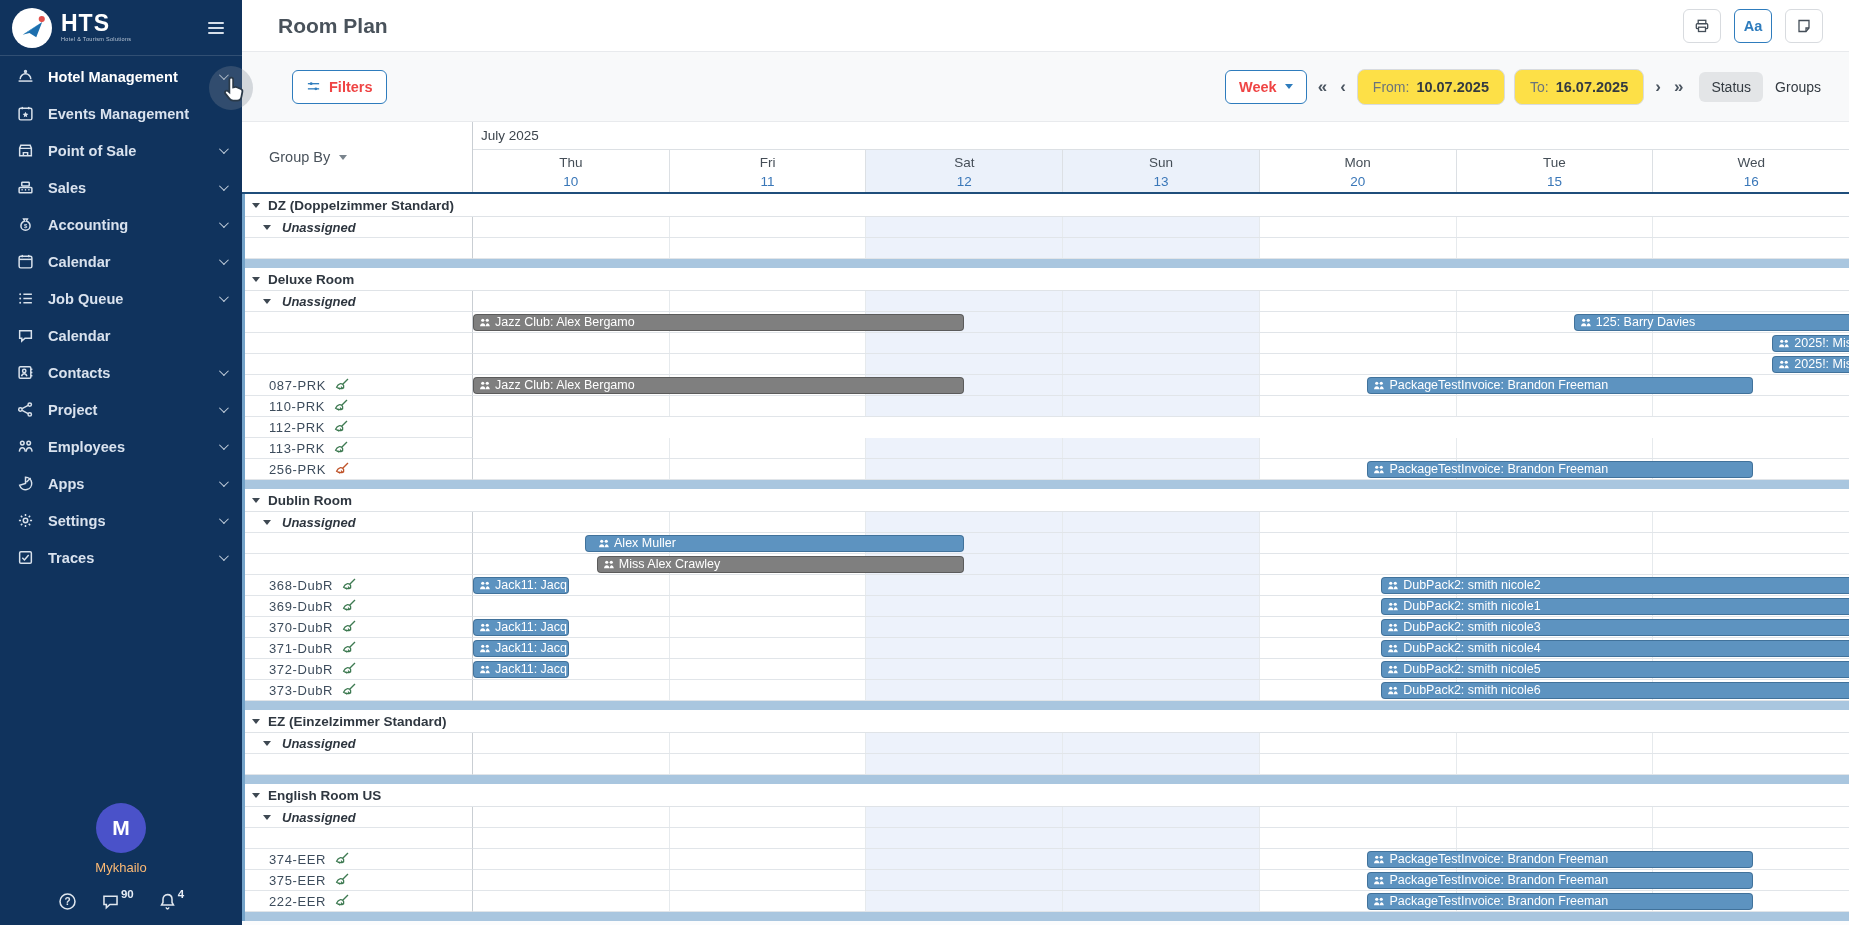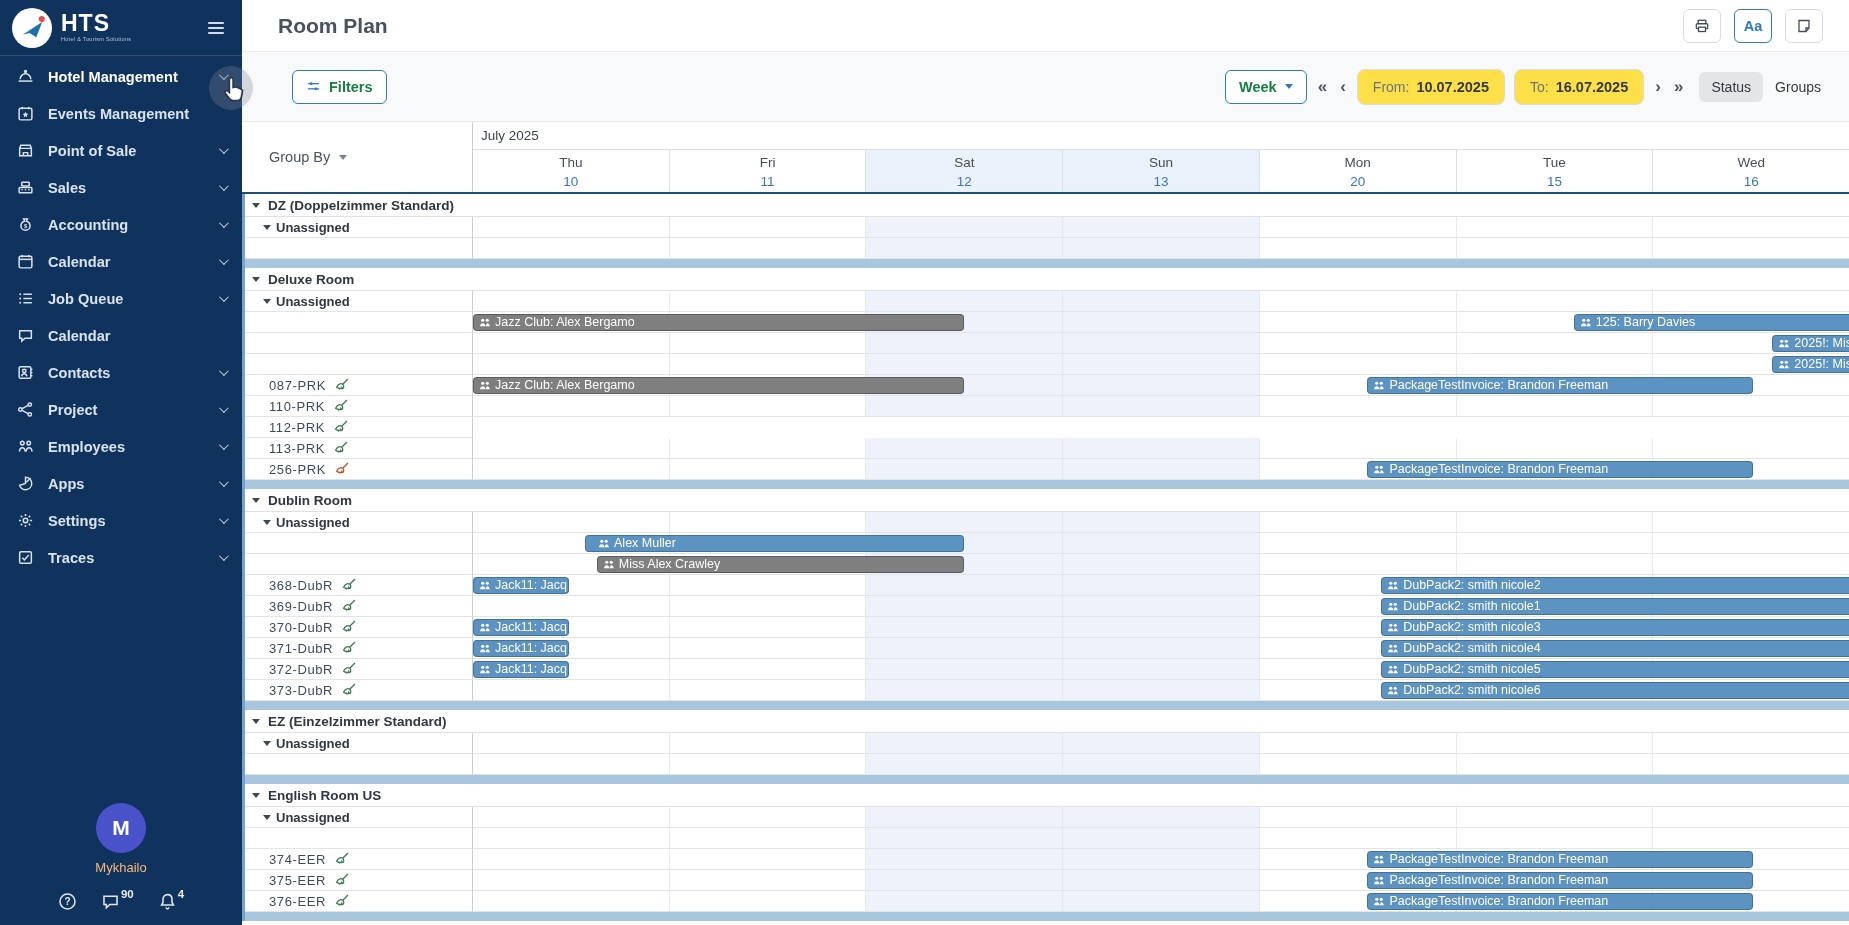--- a/index.html
+++ b/index.html
@@ -34,21 +34,21 @@
   
   .main { flex:1; min-width:0; display:flex; flex-direction:column; background:#f8f9fa; }
   .m-header { height:52px; flex:none; background:#fff; display:flex; align-items:center; padding:0 26px 0 36px; border-bottom:1px solid #e8eaed; }
   .title { font-size:21px; font-weight:700; color:#49525b; }
   .h-actions { margin-left:auto; display:flex; gap:13px; }
   .hbtn { min-width:38px; height:34px; border:1px solid #d8dbdf; border-radius:6px; background:#fff; display:flex; align-items:center; justify-content:center; cursor:pointer; color:#444e58; padding:0 8px; }
   .hbtn.active { border-color:#2e7cbd; color:#2e7cbd; font-weight:700; font-size:14.5px; }
   .hbtn .icn { width:16px; height:16px; }
 
   .m-toolbar { height:70px; flex:none; display:flex; align-items:center; padding:0 16px 0 50px; background:#f8f9fa; border-bottom:1px solid #e8eaed; }
-  .btn-outline { height:34px; background:#fff; border:1px solid #2e7cbd; border-radius:6px; color:#15803d; font-size:14.5px; font-weight:600; display:flex; align-items:center; gap:8px; padding:0 13px; cursor:pointer; }
+  .btn-outline { height:34px; background:#fff; border:1px solid #2e7cbd; border-radius:6px; color:#ef4444; font-size:14.5px; font-weight:600; display:flex; align-items:center; gap:8px; padding:0 13px; cursor:pointer; }
   .tb-right { margin-left:auto; display:flex; align-items:center; gap:9px; }
   .caret-blue { width:0; height:0; border-left:4.5px solid transparent; border-right:4.5px solid transparent; border-top:5px solid #2e7cbd; display:inline-block; }
   .navarr { font-size:17px; color:#4b5560; cursor:pointer; padding:0 2px; font-weight:600; }
   .datebox { height:36px; background:#fde047; border:1px solid #d8dbdf; border-radius:8px; display:flex; align-items:center; gap:7px; padding:0 15px; cursor:pointer; }
   .datebox .lbl { font-size:14px; color:#6b747c; }
   .datebox .val { font-size:14.5px; font-weight:700; color:#333a41; }
   .seg { display:flex; align-items:center; font-size:14px; color:#343b42; margin-left:5px; }
   .seg span { padding:7px 12px; cursor:pointer; }
   .seg .on { background:#e3e5e7; border-radius:6px; }
 
@@ -67,21 +67,21 @@
   .dh .dd { font-size:13.5px; color:#3a77b8; margin-top:4px; cursor:pointer; }
   .dh.we { background:#ebf1fa; }
   .navy { height:2px; flex:none; background:#1f4e7b; }
 
   .grid-body { flex:none; position:relative; }
   .grid-body::before { content:""; position:absolute; left:0; top:0; bottom:0; width:3px; background:#74a3c9; z-index:6; }
   .row { display:flex; height:21px; }
   .row.gh { height:23px; align-items:center; gap:8px; padding-left:10px; border-bottom:1px solid #dfe3e7; background:#fff; }
   .gh .gtxt { font-size:13.5px; font-weight:700; color:#2f3740; }
   .leftcell { width:231px; flex:none; border-right:1px solid #c9ced3; border-bottom:1px solid #e1e5e9; display:flex; align-items:center; background:#fff; }
-  .leftcell.unas { padding-left:21px; gap:5px; }
+  .leftcell.unas { padding-left:21px; gap:11px;font-style:italic; }
   .leftcell.unas .utxt { font-size:13px; font-weight:700; color:#2f3740; }
   .leftcell.room { padding-left:27px; gap:8px; }
   .rcode { font-size:13px; color:#3d4c5c; letter-spacing:.6px; }
   .broom { width:16px; height:16px; display:inline-flex; cursor:pointer; }
   .tl { flex:1; position:relative; display:flex; border-bottom:1px solid #e1e5e9; overflow:hidden; min-width:0; }
   .dc { flex:1; }
   .dc + .dc { border-left:1px solid #e6eaed; }
   .dc.we { background:#edf2fb; }
   .bar { position:absolute; top:1.5px; height:17px; border-radius:4px; display:flex; align-items:center; gap:4px; padding:0 5px; font-size:12.5px; color:#fff; white-space:nowrap; overflow:hidden; cursor:pointer; z-index:3; }
   .bar.blue { background:#5d93c0; border:1px solid rgba(21,61,95,.38); }
@@ -1126,21 +1126,21 @@
                       <circle cx="11" cy="4" r="2.1"></circle>
                       <path d="M8.9 12c.3-1.9 1-3.3 2.1-3.9 1.7.1 3 1.6 3.4 3.9z"></path>
                     </svg>
                   </span>
                   <span>PackageTestInvoice: Brandon Freeman</span>
                 </div>
               </div>
             </div>
             <div class="row">
               <div class="leftcell room">
-                <span class="rcode">376-EER</span>
+                <span class="rcode">222-EER</span>
                 <span class="broom">
                   <svg viewBox="0 0 16 16" fill="none" stroke="#3e7a52" stroke-width="1.3">
                     <line x1="14" y1="2" x2="8.7" y2="7.3"></line>
                     <path d="M8.7 7.3c1 .9 1.3 2 .9 3.5-2.3 1.2-4.7 1-7-.6.8-1.9 1.8-3 3.3-3.4 1-.3 2 0 2.8.5z"></path>
                     <line x1="4.6" y1="10.6" x2="6" y2="12.2"></line>
                     <line x1="7" y1="9.6" x2="8.4" y2="11.2"></line>
                   </svg>
                 </span>
               </div>
               <div class="tl">

